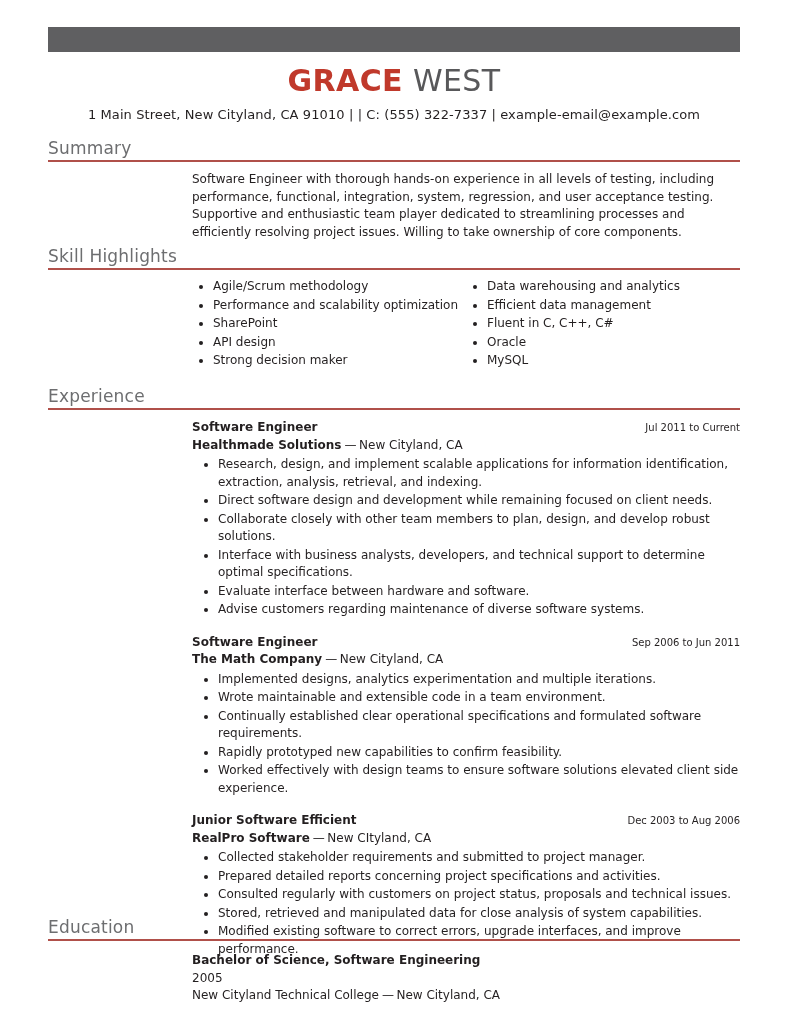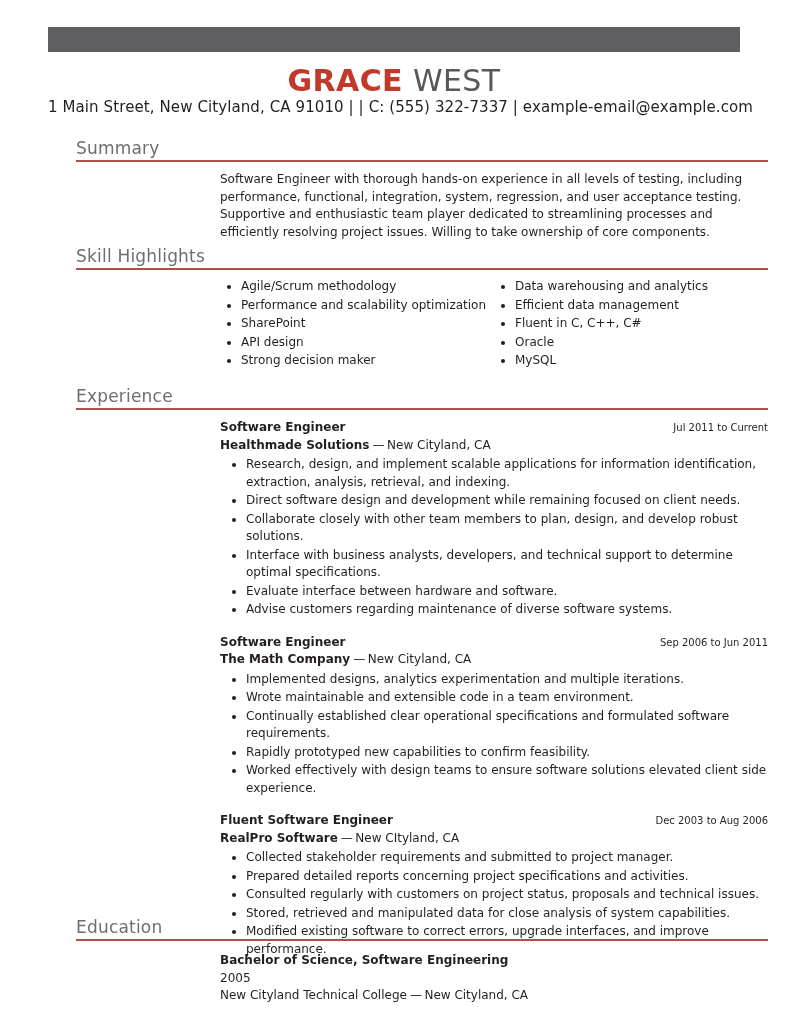--- a/index.html
+++ b/index.html
@@ -49,32 +49,32 @@
   }
   .name .first {
     color: #c0392b;
     font-weight: bold;
   }
   .name .last {
     color: #58585a;
     font-weight: normal;
   }
   .contact {
-    font-size: 15px;
+    margin-top: 9px;
+    font-size: 13px;
     color: #231f20;
     letter-spacing: 0.1px;
     white-space: nowrap;
   }
 
   
   .section {
     position: absolute;
     left: 48px;
     width: 692px;
-    margin-left: 28px;
   }
   .section-title {
     font-size: 17px;
     color: #6d6e70;
     font-weight: normal;
     letter-spacing: 0.2px;
     line-height: 20px;
     padding-bottom: 1px;
   }
   .rule {
@@ -278,21 +278,21 @@
           <li>Implemented designs, analytics experimentation and multiple iterations.</li>
           <li>Wrote maintainable and extensible code in a team environment.</li>
           <li>Continually established clear operational specifications and formulated software requirements.</li>
           <li>Rapidly prototyped new capabilities to confirm feasibility.</li>
           <li>Worked effectively with design teams to ensure software solutions elevated client side experience.</li>
         </ul>
       </div>
 
       <div class="job">
         <div class="job-head">
-          <span class="job-title">Fluent Software Engineer</span>
+          <span class="job-title">Junior Software Efficient</span>
           <span class="job-date">Dec 2003 to Aug 2006</span>
         </div>
         <div class="job-company">
           <span class="company">RealPro Software</span><span class="dash">—</span><span class="place">New CItyland, CA</span>
         </div>
         <ul class="bullets">
           <li>Collected stakeholder requirements and submitted to project manager.</li>
           <li>Prepared detailed reports concerning project specifications and activities.</li>
           <li>Consulted regularly with customers on project status, proposals and technical issues.</li>
           <li>Stored, retrieved and manipulated data for close analysis of system capabilities.</li>

